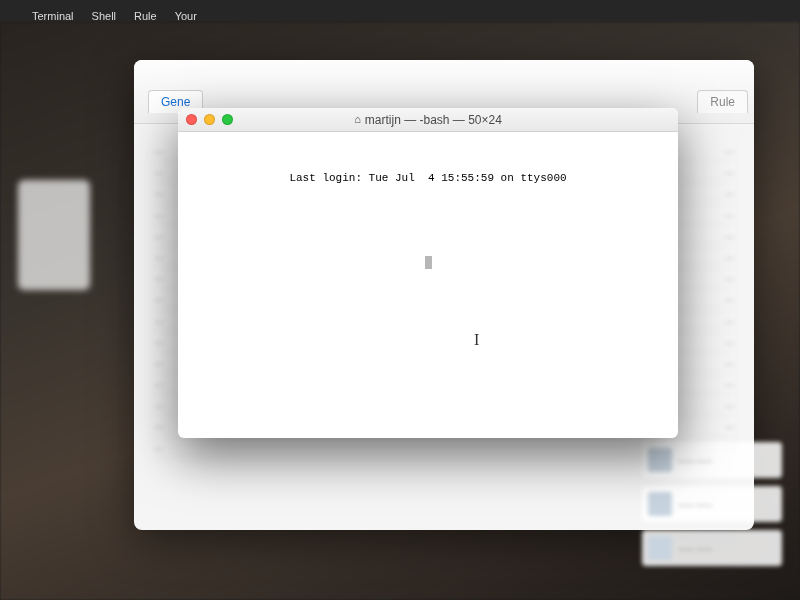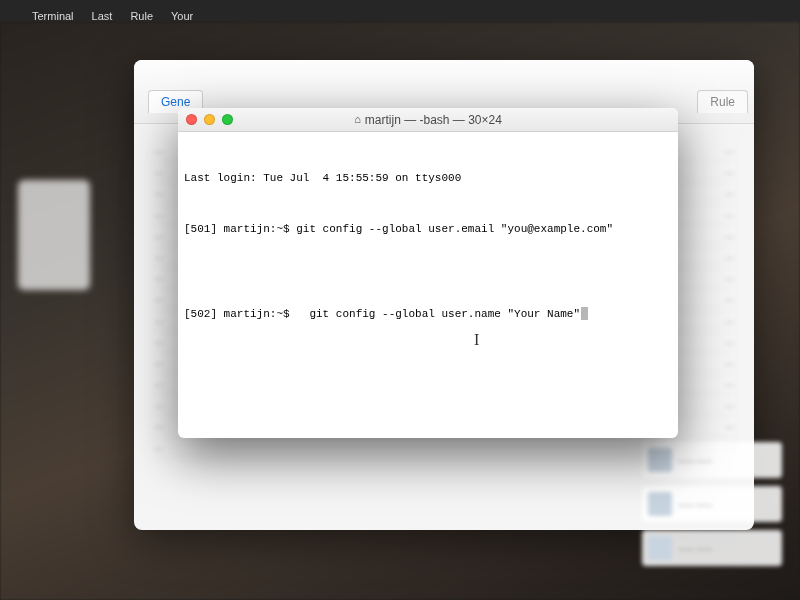--- a/index.html
+++ b/index.html
@@ -165,20 +165,21 @@
     .term-body {
       flex: 1;
       padding: 4px 6px;
       font-family: "Menlo", "Monaco", "Courier New", monospace;
       font-size: 11px;
       color: #000;
       line-height: 1.55;
       white-space: pre;
       overflow: hidden;
       position: relative;
+      text-align: center;
     }
     .term-line { white-space: pre; }
     .cursor {
       display: inline-block;
       width: 7px;
       height: 13px;
       background: #b7b7b7;
       vertical-align: text-bottom;
       margin-left: 1px;
     }
@@ -191,21 +192,21 @@
       font-family: serif;
       pointer-events: none;
     }
   </style>
 </head>
 <body>
 
 <div class="menubar">
   <span class="apple"></span>
   <span>Terminal</span>
-  <span>Last</span>
+  <span>Shell</span>
   <span>Rule</span>
   <span>Your</span>
 </div>
 
 <div class="desktop-bg"></div>
 
 <div class="left-strip"></div>
 
 <div class="back-window">
   <div class="back-window-titlebar">
@@ -295,23 +296,22 @@
 
 <div class="terminal">
   <div class="term-titlebar">
     <div class="traffic-lights">
       <div class="light red"></div>
       <div class="light yellow"></div>
       <div class="light green"></div>
     </div>
     <div class="term-title">
       <span class="home-icon">⌂</span>
-      <span>martijn — -bash — 30×24</span>
+      <span>martijn — -bash — 50×24</span>
     </div>
   </div>
   <div class="term-body">
     <div class="term-line">Last login: Tue Jul  4 15:55:59 on ttys000</div>
-    <div class="term-line">[501] martijn:~$ git config --global user.email "you@example.com"</div>
     <div class="term-line"></div>
-    <div class="term-line"><span>[502] martijn:~$   git config --global user.name "Your Name"</span><span class="cursor"></span></div>
+    <div class="term-line"><span class="cursor"></span></div>
     <span class="ibeam">I</span>
   </div>
 </div>
 
 </body></html>

